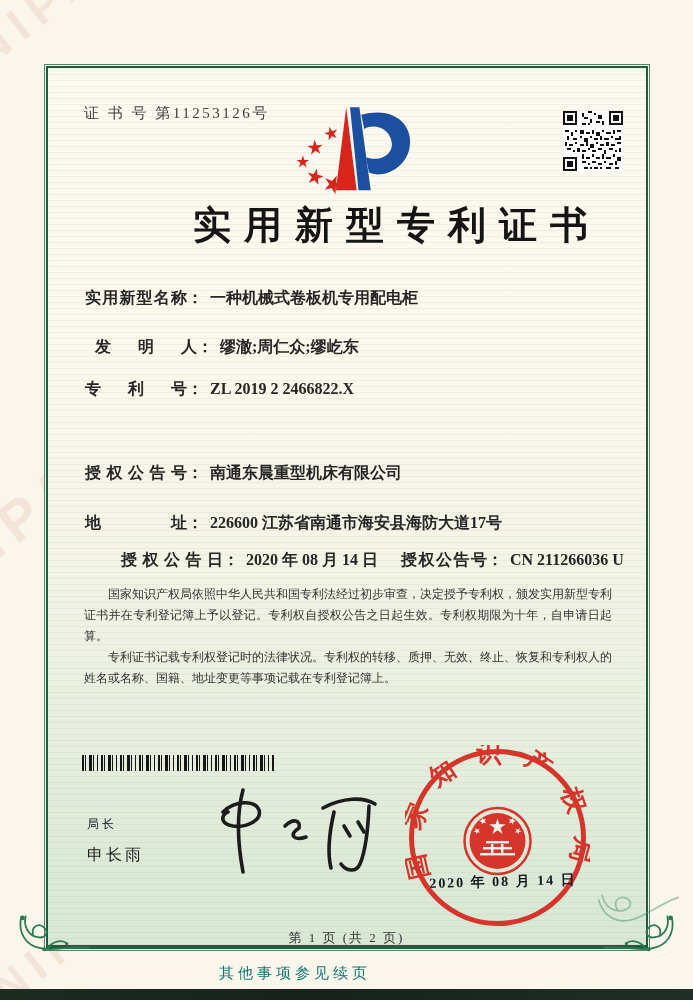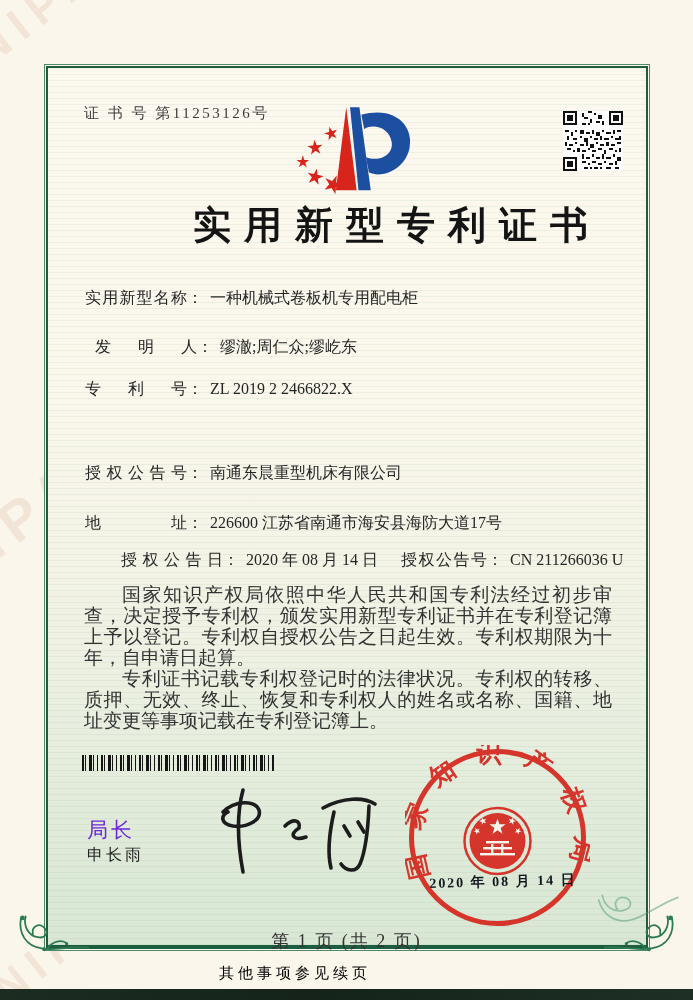--- a/index.html
+++ b/index.html
@@ -26,46 +26,46 @@
     background:
       repeating-linear-gradient(180deg, rgba(110,160,125,0.10) 0 1px, rgba(0,0,0,0) 1px 6px),
       linear-gradient(180deg,#fdf9f0 0%,#fbf7ec 38%,#f3f3e6 58%,#e9efe0 74%,#dfead9 88%,#d9e7d4 100%);
   }
   .txt{position:absolute; color:#2a2a2a;}
   .cert-no{left:84px; top:104px; font-size:15px; letter-spacing:2.5px; color:#3d3d3d;}
   .title{
     left:0; top:200px; width:693px; text-align:center;
     font-size:38px; font-weight:700; letter-spacing:13px; text-indent:13px; color:#141414;margin-left:44px;
   }
-  .row{position:absolute; left:85px; font-size:16px; color:#262626; white-space:nowrap;}
+  .row{position:absolute; left:85px; font-size:16px; color:#262626; white-space:nowrap;font-weight:bold;}
   .lbl{display:inline-block; width:102px; text-align:justify; text-align-last:justify; vertical-align:top;}
   .val{margin-left:7px;}
   .cell2{position:absolute; left:280px; top:0; white-space:nowrap;}
   .cell2 .lbl{width:86px;}
   .paras{position:absolute; left:84px; top:584px; width:528px;}
-  .paras p{margin:0; font-size:19px; line-height:21px; text-indent:2em; text-align:justify; color:#333;}
+  .paras p{margin:0; font-size:12px; line-height:21px; text-indent:2em; text-align:justify; color:#333;}
   .barcode{
     position:absolute; left:82px; top:755px; width:192px; height:16px;
     background:repeating-linear-gradient(90deg,
       #151515 0 2px, transparent 2px 3px,
       #151515 3px 4px, transparent 4px 7px,
       #151515 7px 10px, transparent 10px 11px,
       #151515 11px 12px, transparent 12px 15px,
       #151515 15px 16px, transparent 16px 19px);
   }
-  .signoff-title{left:87px; top:816px; font-size:21px; letter-spacing:3px; color:#6d28d9;}
+  .signoff-title{left:87px; top:816px; font-size:12px; letter-spacing:3px; color:#0f172a;}
   .signoff-name{left:87px; top:845px; font-size:16px; letter-spacing:3px; color:#222;}
   .signature{position:absolute; left:202px; top:778px;}
   .seal{position:absolute; left:405px; top:745px; opacity:0.93;}
   .seal-date{
     position:absolute; left:428px; top:873px; width:150px; text-align:center;
     font-size:14px; font-weight:700; letter-spacing:2px; color:#14181f; transform:rotate(-1.5deg);
   }
-  .page-info{left:0; top:929px; width:693px; text-align:center; font-size:18px; color:#333; letter-spacing:2px;}
-  .cont-note{left:0; top:964px; width:590px; text-align:center; font-size:15px; color:#000000; letter-spacing:4px;}
+  .page-info{left:0; top:929px; width:693px; text-align:center; font-size:13px; color:#333; letter-spacing:2px;}
+  .cont-note{left:0; top:964px; width:590px; text-align:center; font-size:15px; color:#0f766e; letter-spacing:4px;}
   .ornament{position:absolute;}
   .bottom-edge{
     position:absolute; left:0; right:0; bottom:0; height:11px;
     background:linear-gradient(90deg,#1c2c21 0%,#15231a 45%,#1e3025 100%);
   }
   .qr{position:absolute; left:563px; top:111px;}
   .logo{position:absolute; left:284px; top:105px;}
 </style>
 </head>
 <body>

